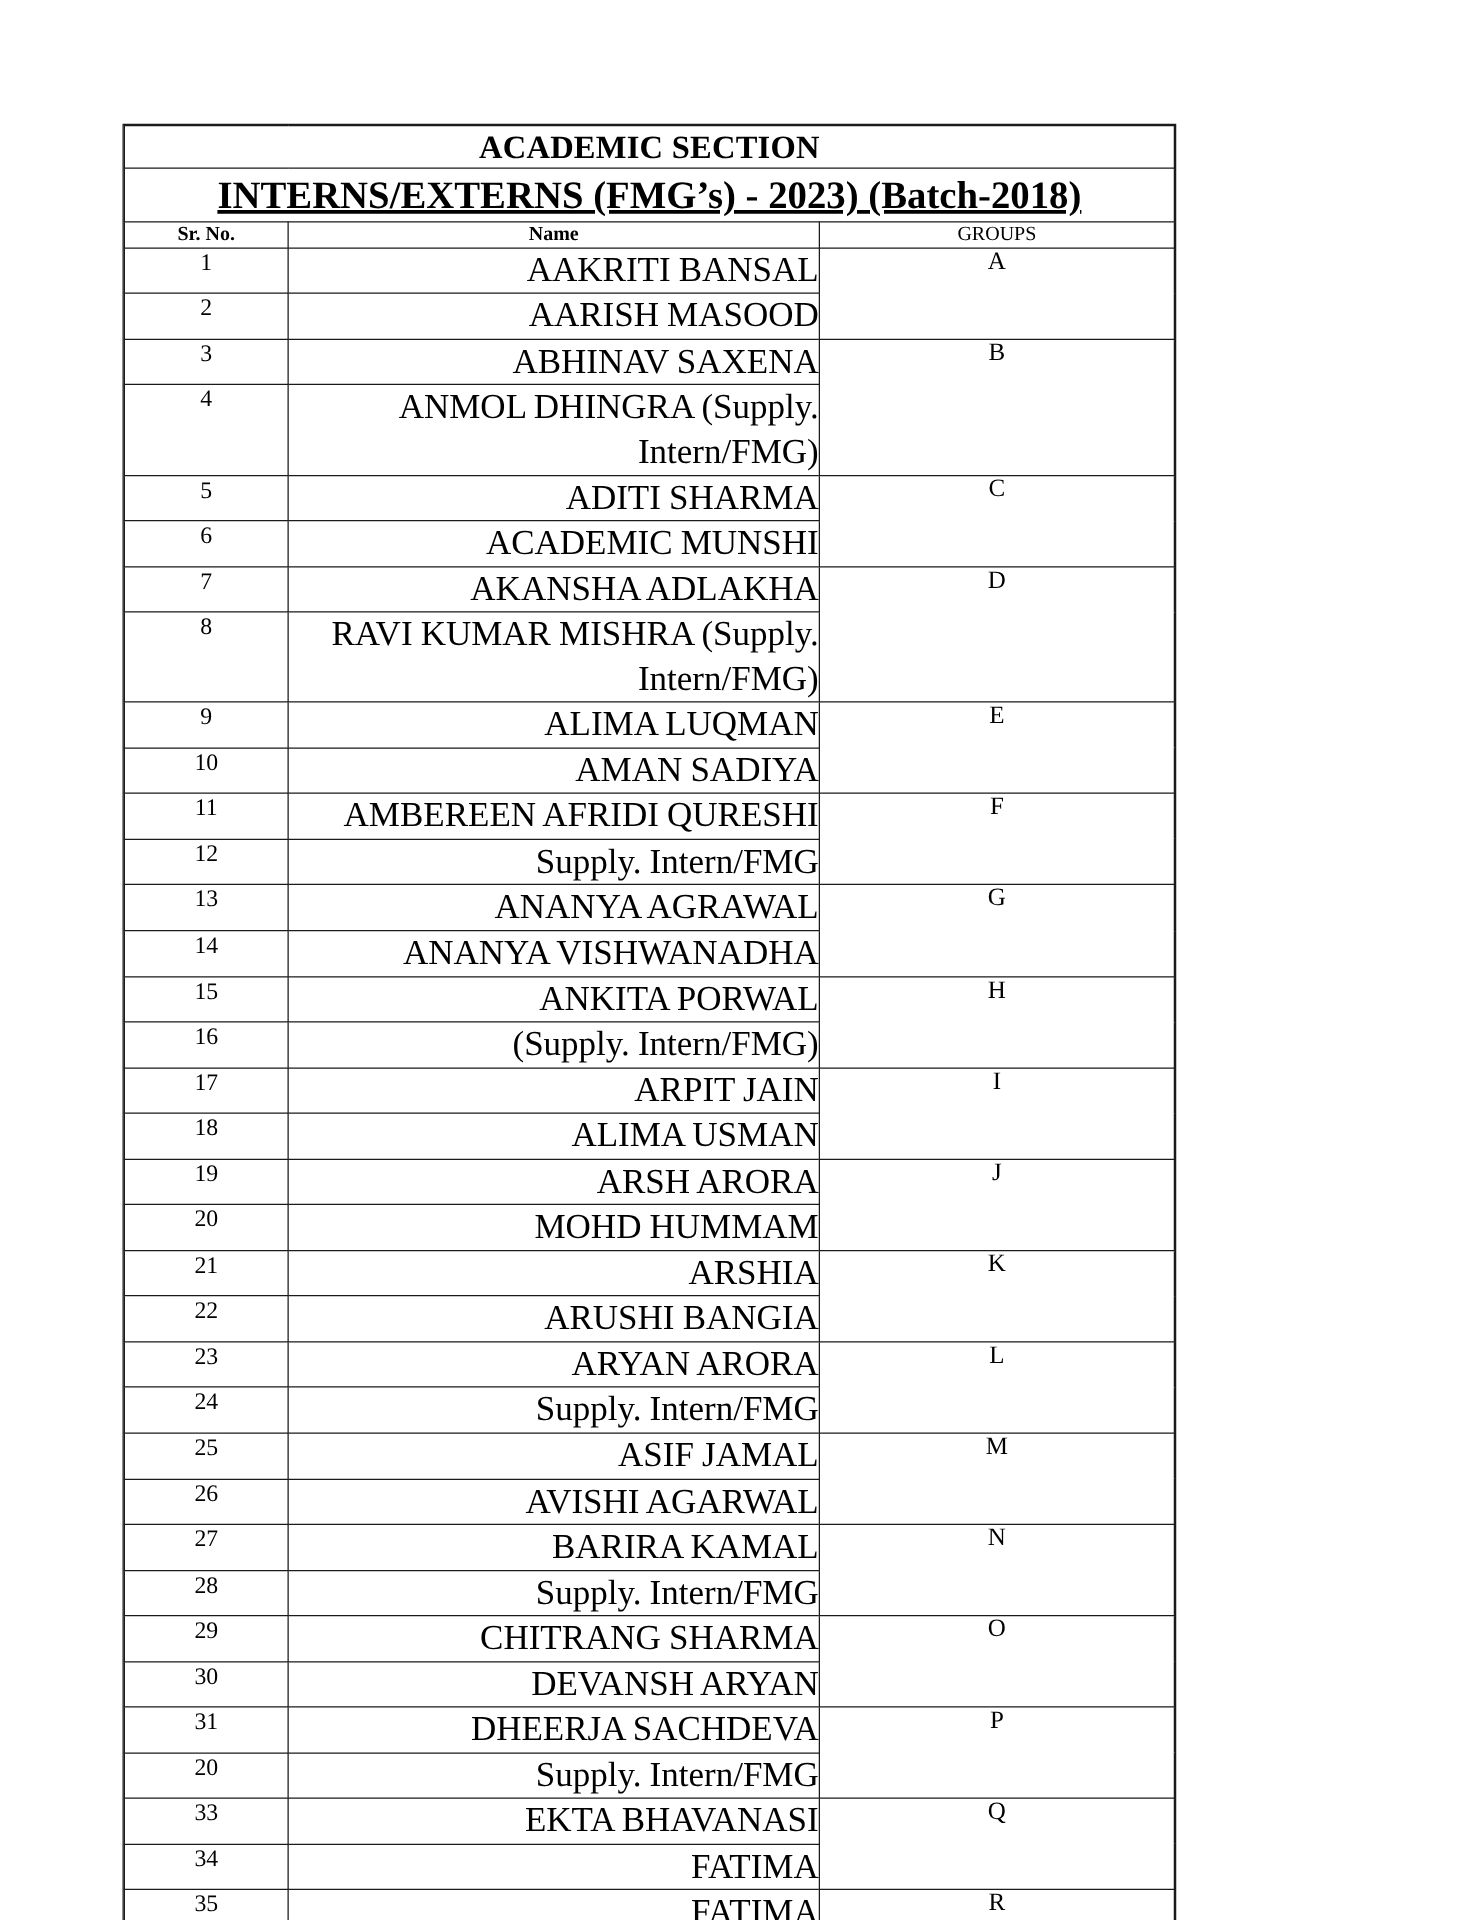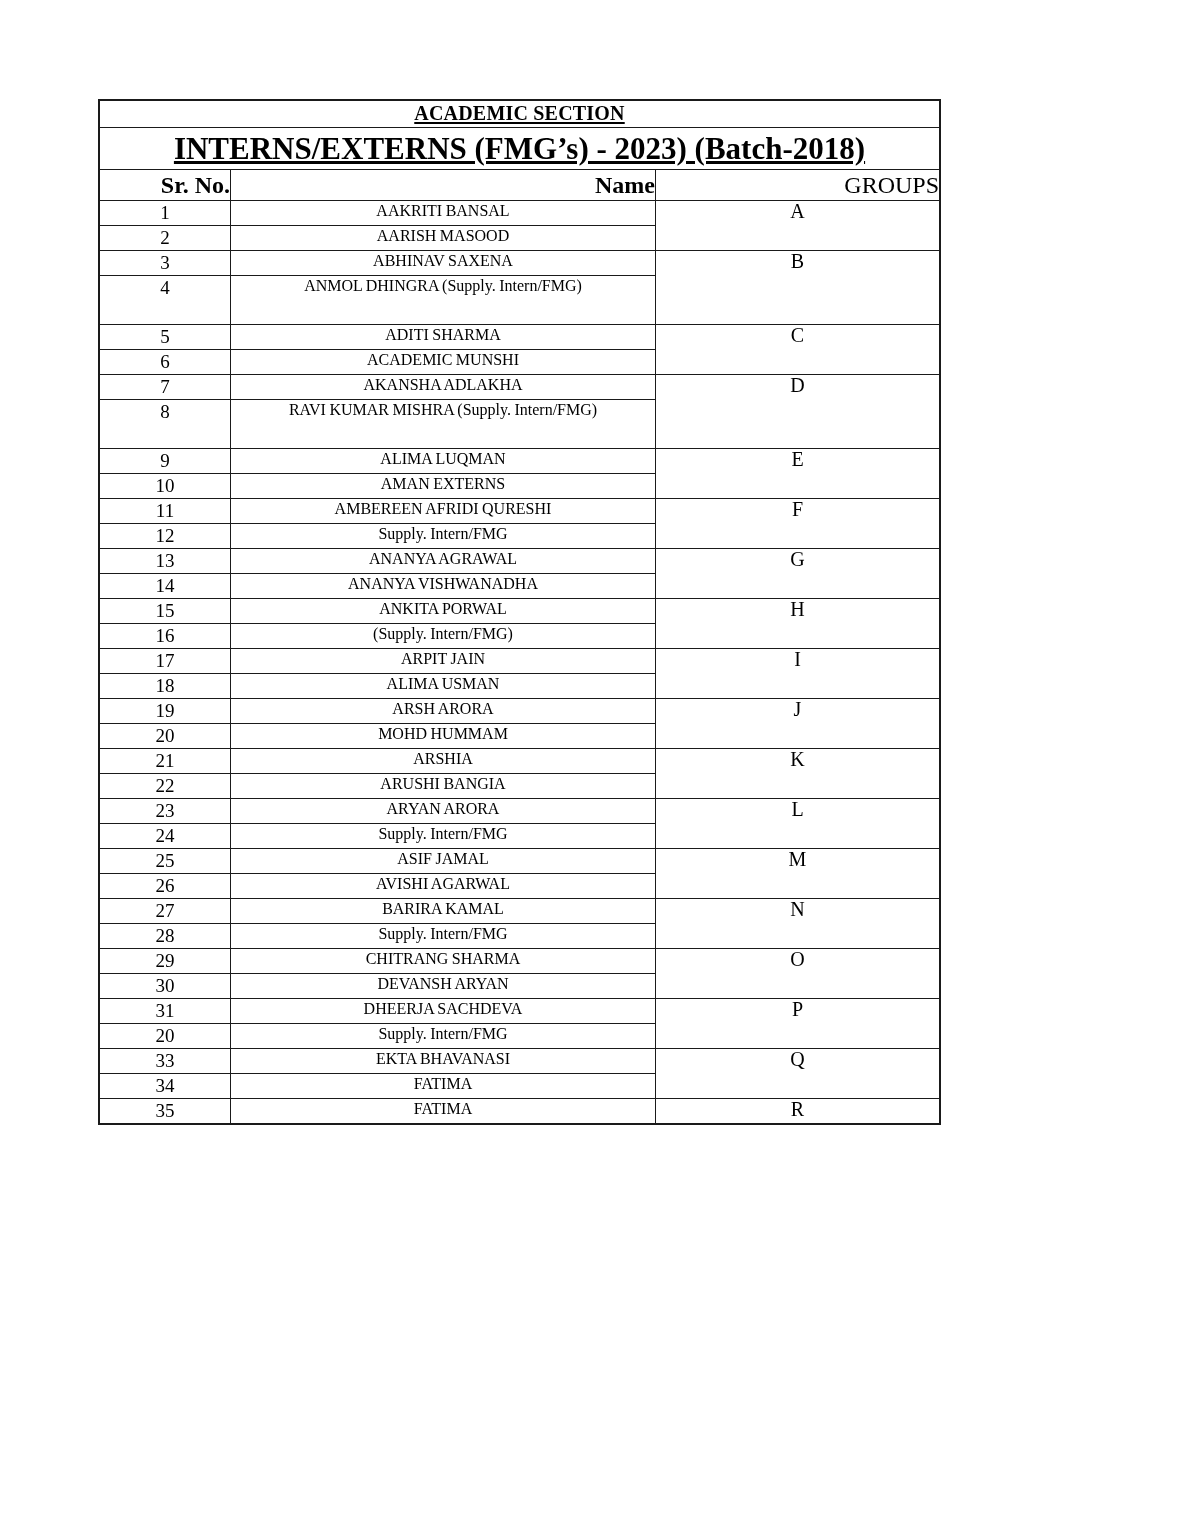--- a/index.html
+++ b/index.html
@@ -47,60 +47,59 @@
   col.c-name  { width: 425px; }
   col.c-group { width: 284px; }
 
   
   .banner-cell {
     text-align: center;
     padding: 4px 6px 5px 6px;
   }
   .banner-text {
     font-weight: bold;
-    font-size: 20px;
+    font-size: 26px;
     line-height: 1.28;
-    text-decoration: underline;
     text-underline-offset: 2px;
     letter-spacing: 0.2px;
     text-align: right;
   }
 
   .title-cell {
     text-align: center;
     padding: 6px 110px 7px 110px;
   }
   .title-text {
     font-weight: bold;
     font-size: 31px;
     line-height: 1.34;
     text-decoration: underline;
     text-underline-offset: 2px;
   }
 
   
   .hdr-cell {
-    text-align: right;
+    text-align: center;
     padding: 3px 4px 4px 4px;
-    font-size: 24px;
+    font-size: 16px;
     line-height: 1.25;
   }
   .hdr-cell.bold { font-weight: bold; }
 
   
   .sr-cell {
     text-align: center;
     font-size: 19px;
     line-height: 1.25;
     padding: 3px 4px 4px 4px;
     vertical-align: top;
   }
   .name-cell {
-    text-align: center;
-    font-size: 16px;
+    text-align: right;
+    font-size: 28px;
     line-height: 1.27;
     padding: 3px 6px 4px 9px;
     vertical-align: top;
     word-spacing: -0.5px;
   }
   .group-cell {
     text-align: center;
     font-size: 20px;
     padding: 0;
     vertical-align: middle;
@@ -193,21 +192,21 @@
         </tr>
         <tr class="single">
           <td class="sr-cell">9</td>
           <td class="name-cell">ALIMA LUQMAN</td>
           <td class="group-cell" rowspan="2">
             <span class="group-letter">E</span>
           </td>
         </tr>
         <tr class="single">
           <td class="sr-cell">10</td>
-          <td class="name-cell">AMAN EXTERNS</td>
+          <td class="name-cell">AMAN SADIYA</td>
         </tr>
         <tr class="single">
           <td class="sr-cell">11</td>
           <td class="name-cell">AMBEREEN AFRIDI QURESHI</td>
           <td class="group-cell" rowspan="2">
             <span class="group-letter">F</span>
           </td>
         </tr>
         <tr class="single">
           <td class="sr-cell">12</td>

